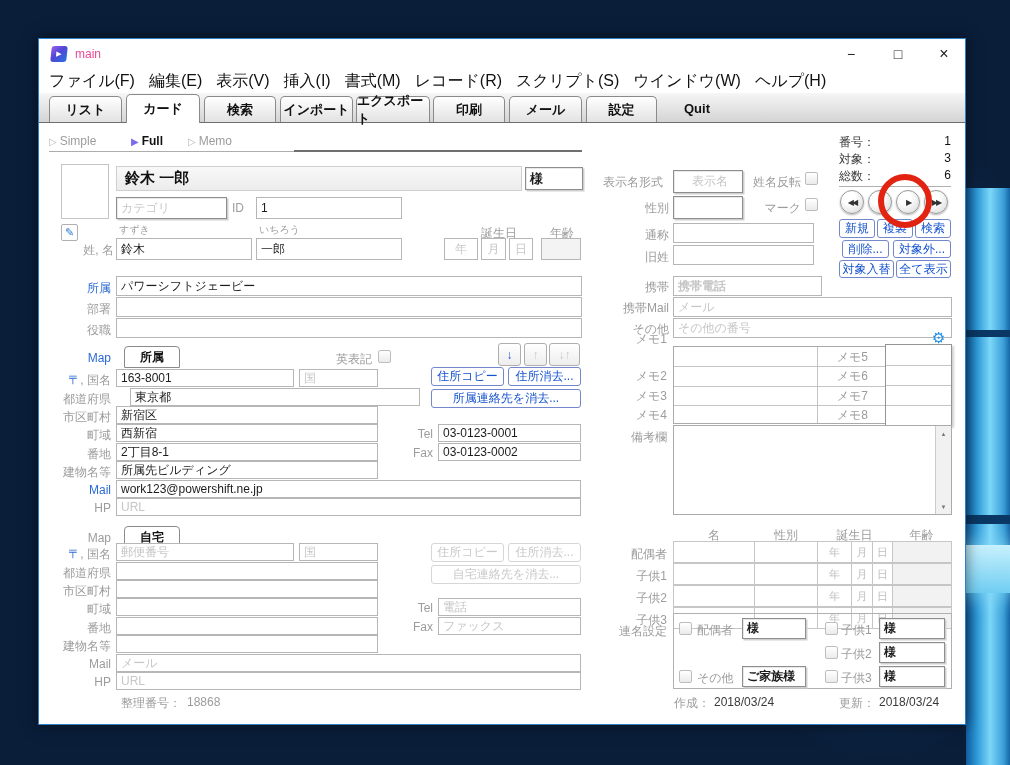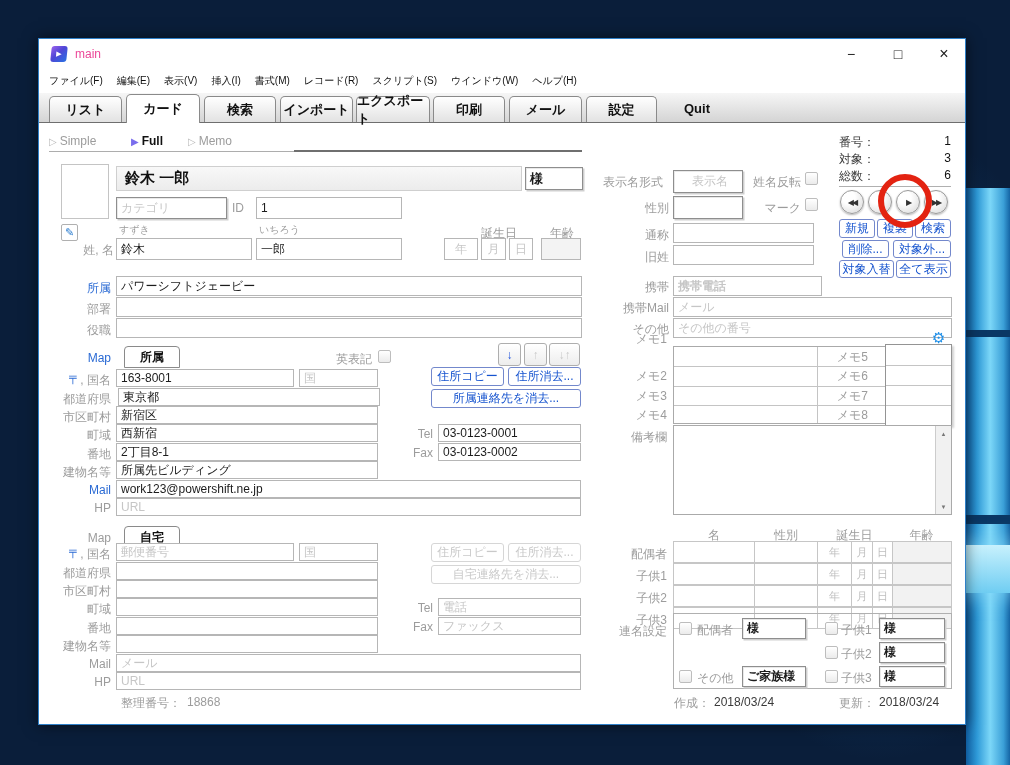--- a/index.html
+++ b/index.html
@@ -16,21 +16,21 @@
          border:1px solid #2f80c8; box-shadow:0 0 14px rgba(0,0,0,.55); }
   .titlebar { position:absolute; left:0; top:0; width:100%; height:30px; background:#fff; }
   .appicon { position:absolute; left:12px; top:7px; width:16px; height:16px; border-radius:3px;
              background:linear-gradient(135deg,#8a5ce8 10%,#4f46d6 45%,#2f6ae0 90%); transform:skewX(-6deg);
              display:flex; align-items:center; justify-content:center; color:#fff; font-size:7px; }
   .wtitle { position:absolute; left:36px; top:8px; font-size:12px; color:#ec4899; }
   .wctl { position:absolute; top:0; height:30px; width:46px; display:flex; align-items:center; justify-content:center;
           font-size:14px; color:#222; cursor:pointer; }
   .menubar { position:absolute; left:0; top:30px; width:100%; height:24px; background:#fff;
              display:flex; align-items:center; gap:14px; padding-left:10px; }
-  .menubar span { font-size:10px; color:#111; cursor:pointer; }
+  .menubar span { font-size:16px; color:#111; cursor:pointer; }
   .tabbar { position:absolute; left:0; top:54px; width:100%; height:30px;
             background:linear-gradient(#f6f6f6,#d4d4d4); border-bottom:1px solid #6e6e6e; }
   .tab { position:absolute; top:3px; height:26px; background:linear-gradient(#fff,#e2e2e2);
          border:1px solid #8a8a8a; border-bottom:none; border-radius:5px 5px 0 0;
          display:flex; align-items:center; justify-content:center; font-size:13px; font-weight:bold; color:#111; cursor:pointer; }
   .tab.sel { top:1px; height:29px; background:#fff; z-index:3; }
   .quit { position:absolute; left:645px; top:8px; font-size:13px; font-weight:bold; color:#111; cursor:pointer; }
   .lbl { position:absolute; color:#9c9c9c; font-size:12px; text-align:right; white-space:nowrap; }
   .lbl.bl { color:#2a6ad4; }
   .lbl.dk { color:#3a3a3a; }
@@ -243,21 +243,21 @@
     <div class="sbtn" style="left:459px;top:304px;width:23px;">↓</div>
     <div class="sbtn dis" style="left:485px;top:304px;width:23px;">↑</div>
     <div class="sbtn dis" style="left:510px;top:304px;width:31px;">↓↑</div>
     <div class="abtn" style="left:392px;top:328px;width:73px;height:19px;">住所コピー</div>
     <div class="abtn" style="left:469px;top:328px;width:73px;height:19px;">住所消去...</div>
     <div class="abtn" style="left:392px;top:350px;width:150px;height:19px;">所属連絡先を消去...</div>
     <div class="lbl" style="left:10px;top:333px;width:62px;"><span class="lbl bl" style="position:static;">〒</span><span>, 国名</span></div>
     <div class="fld" style="left:77px;top:330px;width:178px;height:18px;">163-8001</div>
     <div class="fld ph" style="left:260px;top:330px;width:79px;height:18px;">国</div>
     <div class="lbl" style="left:10px;top:352px;width:62px;">都道府県</div>
-    <div class="fld" style="left:79px;top:349px;width:262px;height:18px;">東京都</div>
+    <div class="fld" style="left:91px;top:349px;width:290px;height:18px;">東京都</div>
     <div class="lbl" style="left:10px;top:370px;width:62px;">市区町村</div>
     <div class="fld" style="left:77px;top:367px;width:262px;height:18px;">新宿区</div>
     <div class="lbl" style="left:10px;top:388px;width:62px;">町域</div>
     <div class="fld" style="left:77px;top:385px;width:262px;height:18px;">西新宿</div>
     <div class="lbl" style="left:10px;top:407px;width:62px;">番地</div>
     <div class="fld" style="left:77px;top:404px;width:262px;height:18px;">2丁目8-1</div>
     <div class="lbl" style="left:10px;top:425px;width:62px;">建物名等</div>
     <div class="fld" style="left:77px;top:422px;width:262px;height:18px;">所属先ビルディング</div>
     <div class="lbl" style="left:349px;top:388px;width:45px;">Tel</div>
     <div class="fld" style="left:399px;top:385px;width:143px;height:18px;">03-0123-0001</div>

